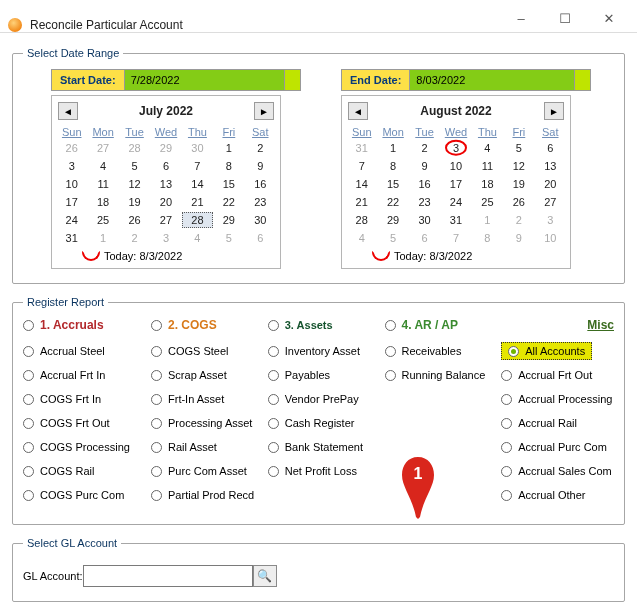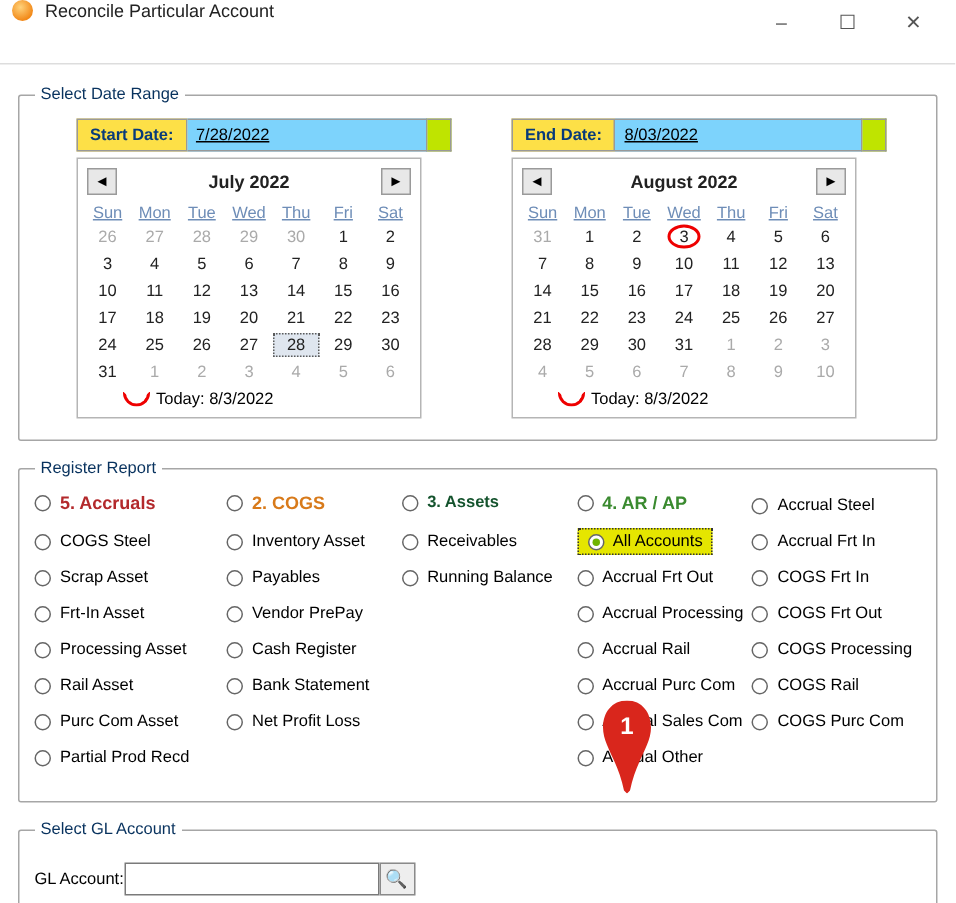--- a/index.html
+++ b/index.html
@@ -6,23 +6,23 @@
   body {
     margin: 0;
     font-family: Tahoma, Arial, sans-serif;
     font-size: 11px;
     background: #fff;
     width: 637px;
     height: 602px;
     overflow: hidden;
   }
   .titlebar {
-    height: 43px;
+    height: 33px;
     display: flex;
-    align-items: flex-start;
+    align-items: flex-end;
     padding: 0 6px 0 8px;
     background: #fff;
     border-bottom: 1px solid #ddd;
   }
   .title-icon {
     width: 14px; height: 14px;
     border-radius: 50%;
     background: radial-gradient(circle at 40% 35%, #ffd27a, #f28a1a 70%);
     margin-right: 8px;
   }
@@ -57,27 +57,26 @@
     margin-bottom: 4px;
   }
   .date-label {
     background: #fde047;
     font-weight: bold;
     color: #083a7a;
     display: flex; align-items: center; padding: 0 8px;
     border: 1px solid #999;
   }
   .date-value {
-    background: #7dd3fc;
+    background: #84cc16;
     border: 1px solid #999;
     border-left: none;
     display: flex; align-items: center; padding: 0 6px;
     flex: 1;
     color: #000;
-    text-decoration: underline;
   }
   .date-tail { width: 16px; background: #bfe400; border: 1px solid #999; border-left:none;}
   .cal {
     border: 1px solid #b5b5b5;
     background: #fff;
     width: 230px;
     padding: 4px 4px 6px 4px;
   }
   .cal-header {
     display: flex; align-items: center; justify-content: space-between;
@@ -343,33 +342,36 @@
         </div>
       </div>
     </div>
   </fieldset>
 
   <fieldset class="groupbox">
     <legend>Register Report</legend>
     <div class="report-cols" id="reportCols">
         <div class="col-head">
           <span class="rdio"></span>
-          <span class="head1">5. Accruals</span>
+          <span class="head1">1. Accruals</span>
         </div>
         <div class="col-head">
           <span class="rdio"></span>
           <span class="head2">2. COGS</span>
         </div>
         <div class="col-head">
           <span class="rdio"></span>
           <span class="head3">3. Assets</span>
         </div>
         <div class="col-head">
           <span class="rdio"></span>
           <span class="head4">4. AR / AP</span>
+        </div>
+        <div class="col-head">
+          <span class="misc-link">Misc</span>
         </div>
         <div class="opt">
           <span class="rdio"></span>
           <span>Accrual Steel</span>
         </div>
         <div class="opt">
           <span class="rdio"></span>
           <span>COGS Steel</span>
         </div>
         <div class="opt">

